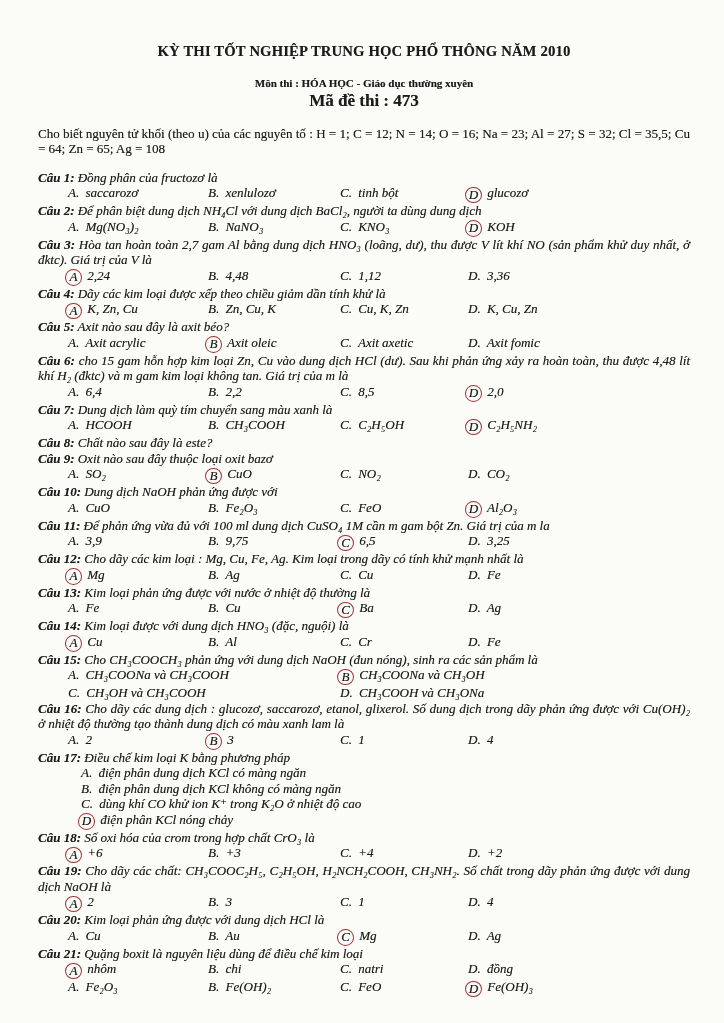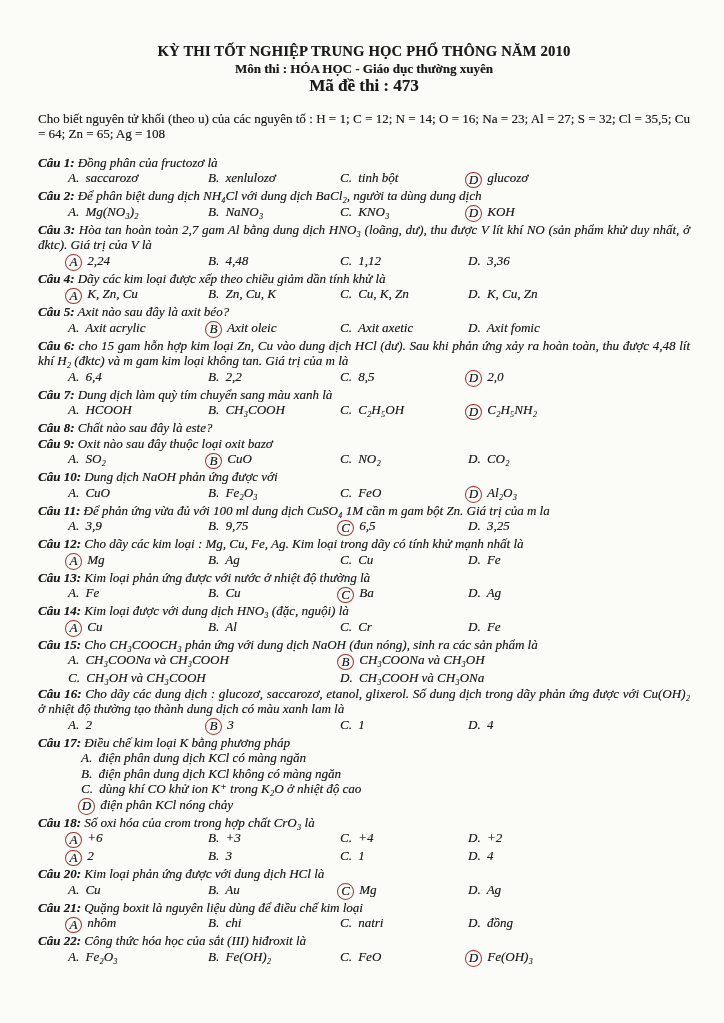--- a/index.html
+++ b/index.html
@@ -13,21 +13,21 @@
     width: 724px; height: 1023px;
     padding: 44px 34px 0 38px;
     font-family: "Liberation Serif", "DejaVu Serif", serif;
     font-size: 13px;
     line-height: 15.5px;
     color: #1b1b1b;
     text-shadow: 0.2px 0.2px 0.35px rgba(45,45,45,0.55);
   }
   .header { text-align: center; font-weight: bold; }
   .header .title    { font-size: 14.6px; letter-spacing: 0.2px; }
-  .header .subtitle { font-size: 13px; margin-top: 1px; }
+  .header .subtitle { font-size: 11px; margin-top: 16px; }
   .header .code     { font-size: 17px; margin-top: 2px; }
   .intro {
     margin: 17px 0 0 0;
     text-align: justify;
   }
   .questions { margin-top: 13px; font-style: italic; }
   .q .stem { margin: 0; text-align: justify; }
   .q-label { font-weight: bold; }
   .opts { margin-left: 30px; }
   .opts.cols4 {
@@ -216,20 +216,21 @@
       <div class="q">
         <p class="stem"><span class="q-label">Câu 18:</span> <span class="q-text">Số oxi hóa của crom trong hợp chất CrO₃ là</span></p>
         <div class="opts cols4">
           <span class="opt"><span class="letter circled">A</span> <span class="opt-text">+6</span></span>
           <span class="opt"><span class="letter plain">B</span> <span class="opt-text">+3</span></span>
           <span class="opt"><span class="letter plain">C</span> <span class="opt-text">+4</span></span>
           <span class="opt"><span class="letter plain">D</span> <span class="opt-text">+2</span></span>
         </div>
       </div>
       <div class="q">
+        <p class="stem"><span class="q-label">Câu 19:</span> <span class="q-text">Cho dãy các chất: CH₃COOC₂H₅, C₂H₅OH, H₂NCH₂COOH, CH₃NH₂. Số chất trong dãy phản ứng được với dung dịch NaOH là</span></p>
         <div class="opts cols4">
           <span class="opt"><span class="letter circled">A</span> <span class="opt-text">2</span></span>
           <span class="opt"><span class="letter plain">B</span> <span class="opt-text">3</span></span>
           <span class="opt"><span class="letter plain">C</span> <span class="opt-text">1</span></span>
           <span class="opt"><span class="letter plain">D</span> <span class="opt-text">4</span></span>
         </div>
       </div>
       <div class="q">
         <p class="stem"><span class="q-label">Câu 20:</span> <span class="q-text">Kim loại phản ứng được với dung dịch HCl là</span></p>
         <div class="opts cols4">
@@ -242,21 +243,20 @@
       <div class="q">
         <p class="stem"><span class="q-label">Câu 21:</span> <span class="q-text">Quặng boxit là nguyên liệu dùng để điều chế kim loại</span></p>
         <div class="opts cols4">
           <span class="opt"><span class="letter circled">A</span> <span class="opt-text">nhôm</span></span>
           <span class="opt"><span class="letter plain">B</span> <span class="opt-text">chi</span></span>
           <span class="opt"><span class="letter plain">C</span> <span class="opt-text">natri</span></span>
           <span class="opt"><span class="letter plain">D</span> <span class="opt-text">đồng</span></span>
         </div>
       </div>
       <div class="q">
-        <p class="stem"><span class="q-label">Câu 22:</span> <span class="q-text">Công thức hóa học của sắt (III) hiđroxit là</span></p>
         <div class="opts cols4">
           <span class="opt"><span class="letter plain">A</span> <span class="opt-text">Fe₂O₃</span></span>
           <span class="opt"><span class="letter plain">B</span> <span class="opt-text">Fe(OH)₂</span></span>
           <span class="opt"><span class="letter plain">C</span> <span class="opt-text">FeO</span></span>
           <span class="opt"><span class="letter circled">D</span> <span class="opt-text">Fe(OH)₃</span></span>
         </div>
       </div>
     </div>
 </div>
 

